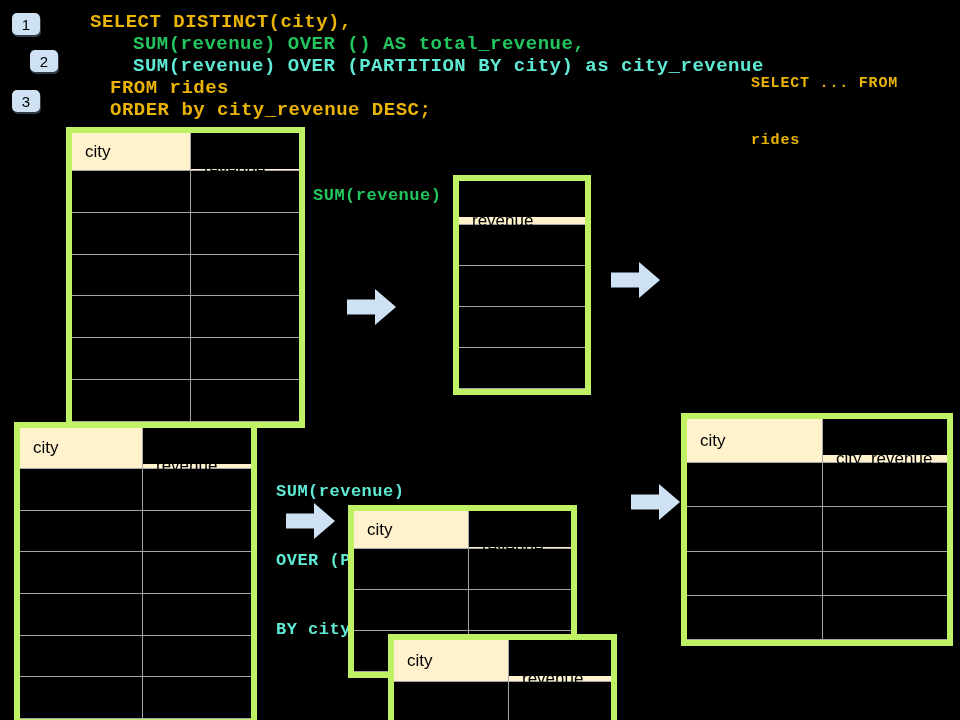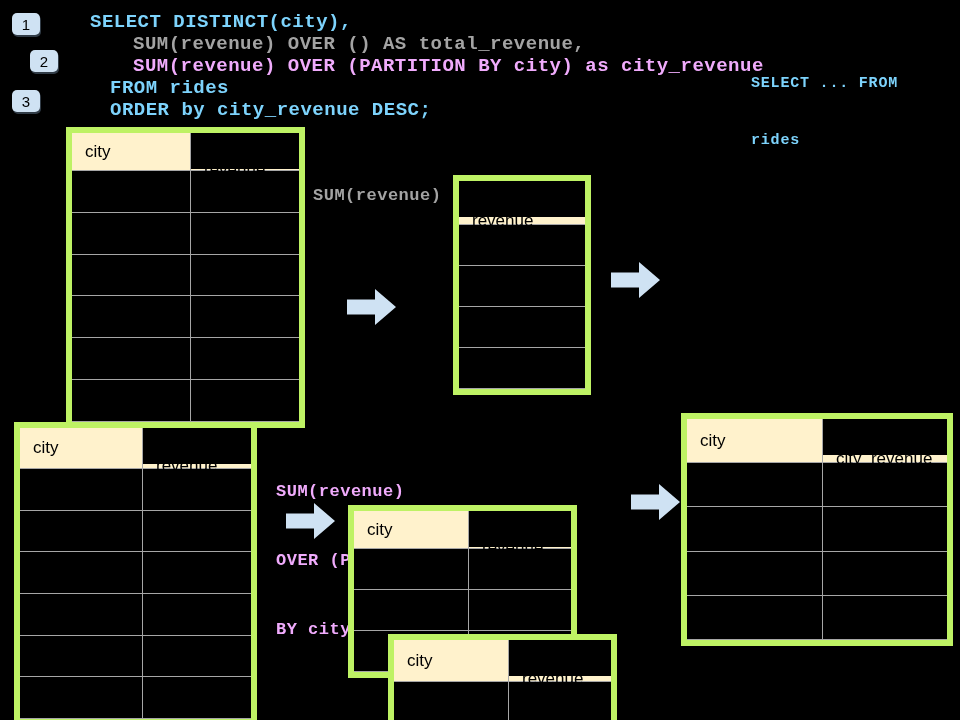--- a/index.html
+++ b/index.html
@@ -5,23 +5,23 @@
   html,body{margin:0;padding:0;background:#000;}
   .stage{position:relative;width:960px;height:720px;background:#000;overflow:hidden;
          font-family:"Liberation Sans", sans-serif;}
 
   
   .code{position:absolute;font-family:"Liberation Mono","DejaVu Sans Mono",monospace;
         font-weight:bold;white-space:pre;}
   .code-main{font-size:19px;letter-spacing:.5px;line-height:22px;}
   .code-note{font-size:17px;letter-spacing:.5px;line-height:23px;}
   .code-side{font-size:15px;letter-spacing:.8px;line-height:19px;}
-  .c-purple{color:#7dd3fc;}
-  .c-red{color:#a3a3a3;}
-  .c-green{color:#f0abfc;}
+  .c-purple{color:#eab308;}
+  .c-red{color:#22c55e;}
+  .c-green{color:#5eead4;}
 
   
   .badge{position:absolute;width:28px;height:22px;background:#cfe2f3;border-radius:5px;
          color:#000;font-size:15px;display:flex;align-items:center;justify-content:center;
          box-shadow:1px 2px 0 rgba(90,110,130,.55);}
 
   
   .tbl{position:absolute;border:6px solid #bef264;box-sizing:border-box;
        display:flex;flex-direction:column;background:#000;}
   .thead{display:flex;height:var(--hh,40px);flex:0 0 auto;}

